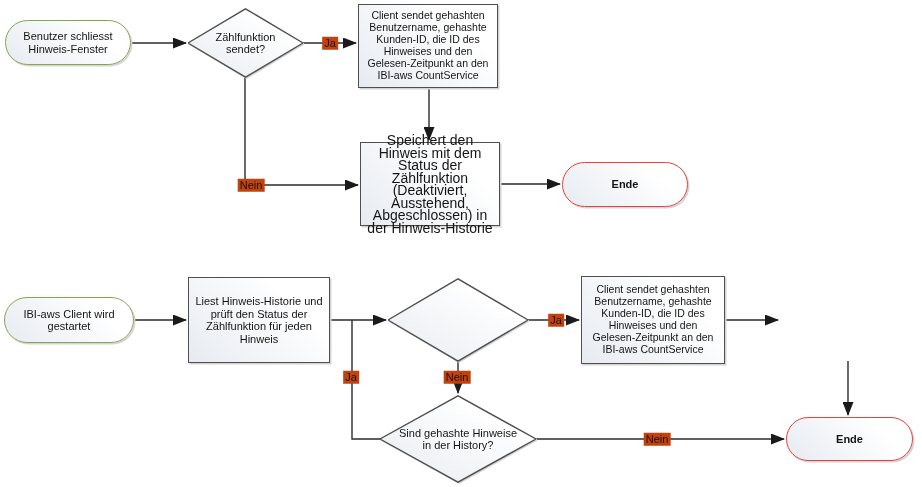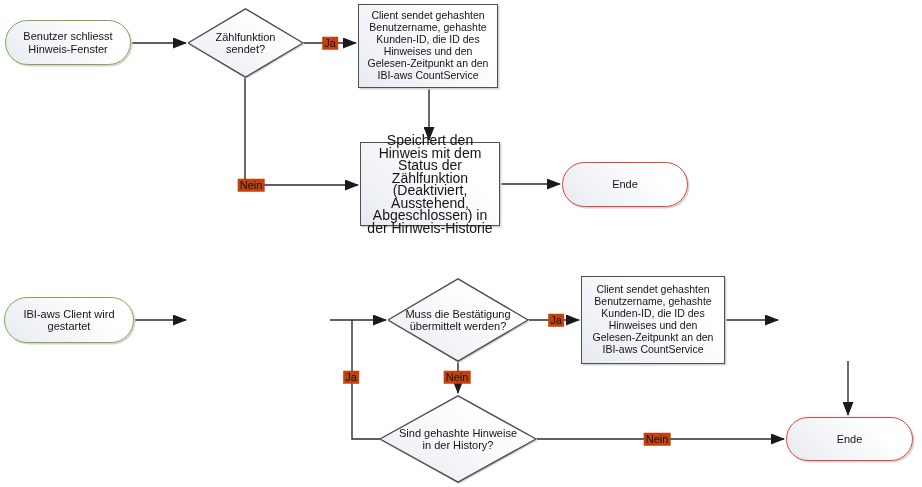--- a/index.html
+++ b/index.html
@@ -6,21 +6,21 @@
   body{font-family:"Liberation Sans","DejaVu Sans",sans-serif;}
   #canvas{position:relative;width:922px;height:487px;background:#ffffff;overflow:hidden;
           color:#141414;font-size:11px;line-height:12.5px;}
   #connectors{position:absolute;left:0;top:0;width:922px;height:487px;}
   .node{position:absolute;display:flex;align-items:center;justify-content:center;
         text-align:center;box-sizing:border-box;}
   .terminator{border-radius:23px;border:1.4px solid var(--shape-border);
         background:linear-gradient(225deg,#ffffff 25%,#e7ebf1 100%);
         box-shadow:1.5px 1.5px 0 #d4d4d4;padding:2px 10px;}
   .terminator.start{border-color:var(--start-border);}
-  .terminator.end{border-color:var(--end-border);}
+  .terminator.end{border-color:var(--end-border);font-weight:bold;}
   .process{border:1.4px solid var(--shape-border);
         background:linear-gradient(225deg,#ffffff 25%,#e7ebf1 100%);
         box-shadow:1.5px 1.5px 0 #d4d4d4;padding:8px 4px;text-align:center;}
   .decision{background:transparent;border:none;box-shadow:none;padding:0;}
   .decision > svg{position:absolute;left:0;top:0;filter:drop-shadow(1.5px 1.5px 0 #d4d4d4);}
   .decision .dtext{position:relative;width:82%;}
   .edge-label{position:absolute;transform:translate(-50%,-50%);background:#c2410c;
         padding:0 2px;white-space:nowrap;}
   polyline,line{fill:none;stroke:var(--line);stroke-width:1.4;}
 </style>
@@ -80,32 +80,34 @@
     <span>Ende</span>
   </div>
 
   <span class="edge-label" style="left:330px;top:43px;">Ja</span>
   <span class="edge-label" style="left:251px;top:185px;">Nein</span>
 
   <div class="node terminator start" style="left:4px;top:297px;width:130px;height:46px;padding:8px 4px;">
     <span>IBI-aws Client wird gestartet</span>
   </div>
 
+  <div class="node process" style="left:188px;top:277px;width:142px;height:86px;">
+    <span>Liest Hinweis-Historie und prüft den Status der Zählfunktion für jeden Hinweis</span>
+  </div>
 
   <div class="node decision" style="left:388px;top:278px;width:140px;height:84px;">
     <svg width="140" height="84" viewBox="0 0 140 84">
       <defs>
           <linearGradient id="g2" x1="1" y1="0" x2="0" y2="1">
         <stop offset="0.25" stop-color="#ffffff"></stop>
             <stop offset="1" stop-color="#e7ebf1"></stop>
       </linearGradient>
         </defs>
       <polygon points="0,42 70,0.8 140,42 70,83.2" fill="url(#g2)" stroke="#4f4f4f" stroke-width="1.4"></polygon>
     </svg>
-    <span class="dtext">Muss die Bestätigung übermittelt werden?</span>
   </div>
 
   <div class="node process" style="left:581px;top:276px;width:144px;height:88px;font-size:10.5px;line-height:11.9px;">
     <span>Client sendet gehashten Benutzername, gehashte Kunden-ID, die ID des Hinweises und den Gelesen-Zeitpunkt an den IBI-aws CountService</span>
   </div>
 
 
   <div class="node decision" style="left:380px;top:395px;width:156px;height:88px;">
     <svg width="156" height="88" viewBox="0 0 156 88">
       <defs>

